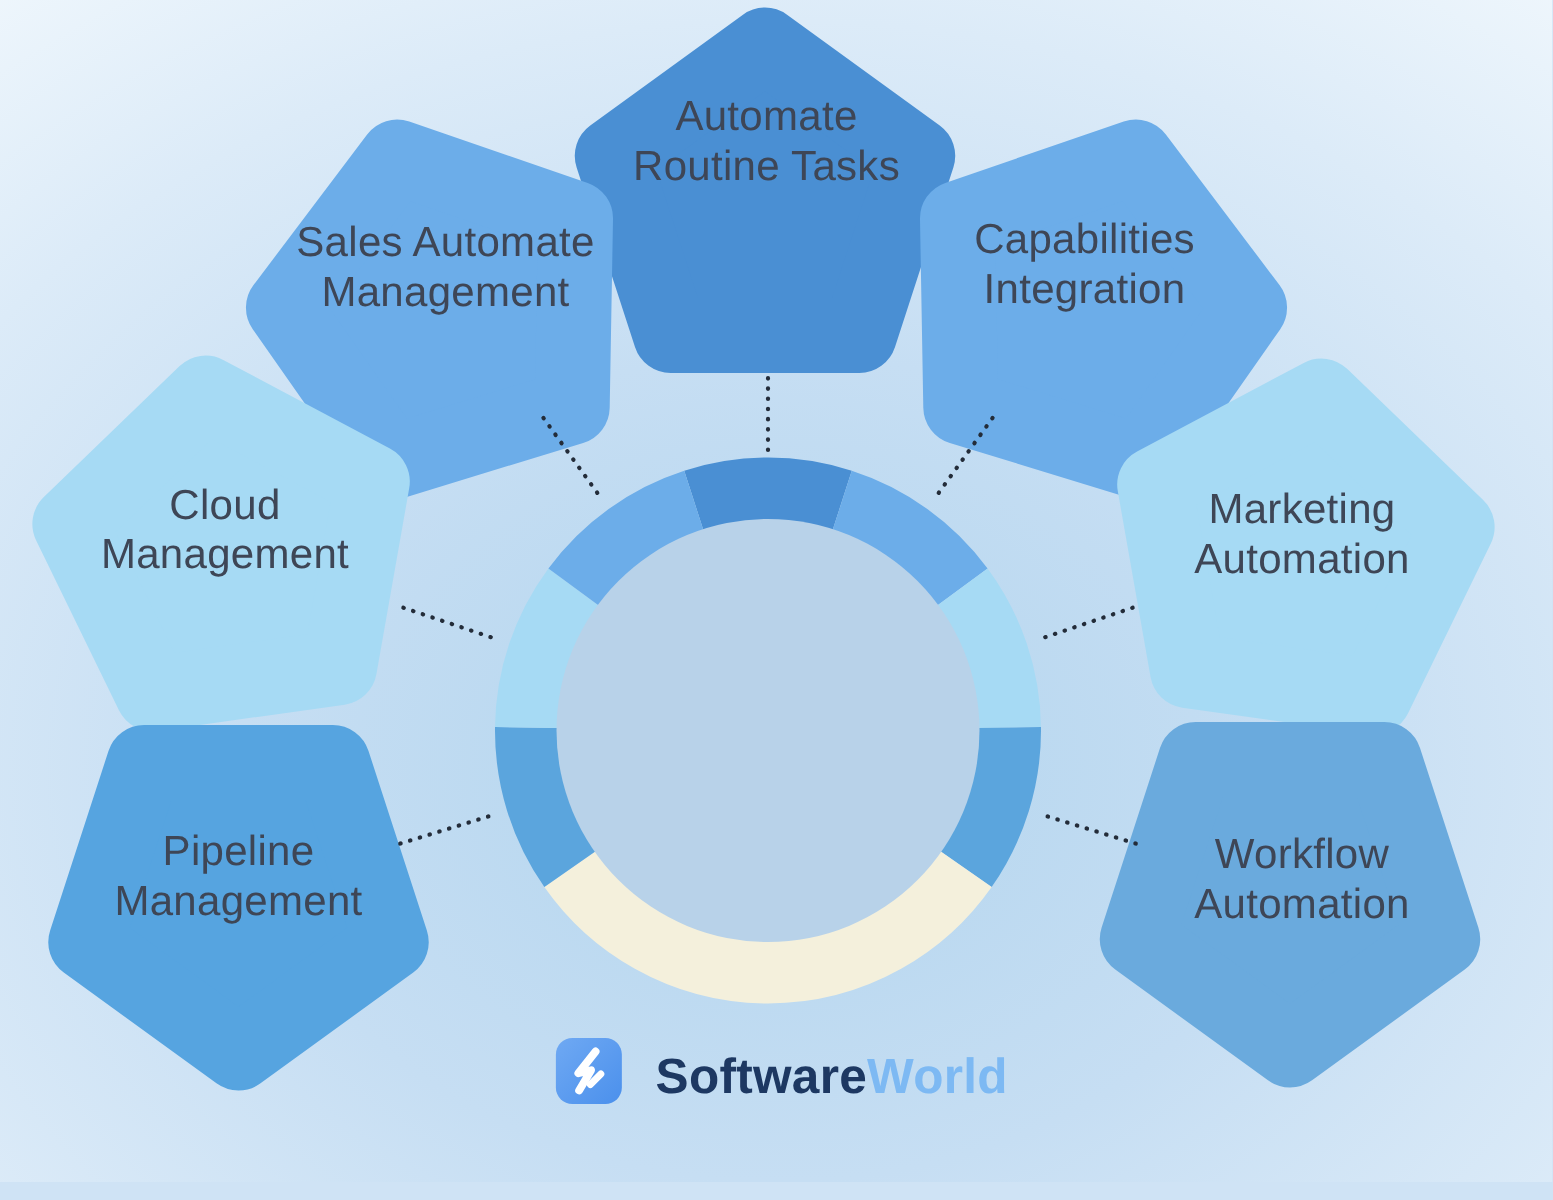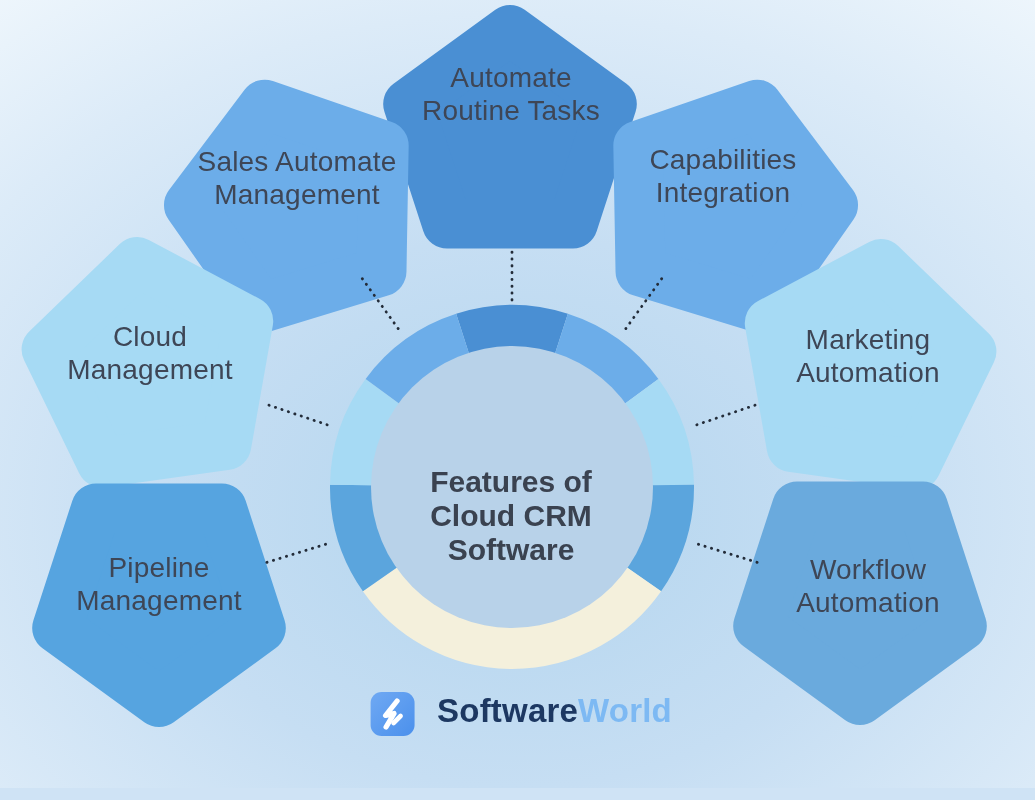--- a/index.html
+++ b/index.html
@@ -13,21 +13,21 @@
     text-align:center;font-size:28px;line-height:1.18;
     color:#3e4656;white-space:nowrap;letter-spacing:.2px;
   }
   .center-title{
     position:absolute;transform:translate(-50%,-50%);
     text-align:center;font-weight:bold;font-size:30px;line-height:1.13;
     color:#3a4250;white-space:nowrap;
   }
   .logo{
     position:absolute;left:521px;top:714px;transform:translate(-50%,-50%);
-    display:flex;align-items:flex-start;gap:22px;
+    display:flex;align-items:flex-end;gap:22px;
   }
   .logo-text{font-size:33px;font-weight:bold;letter-spacing:.2px;white-space:nowrap;}
   .logo-text .lp{color:#1d3862;}
   .logo-text .ls{color:#7db9f3;}
 </style>
 </head>
 <body>
 
 <div class="stage">
 
@@ -103,25 +103,20 @@
   </div>
   <div class="feature-label" style="left:159px;top:584px">
     <div>Pipeline</div>
     <div>Management</div>
   </div>
   <div class="feature-label" style="left:868px;top:586px">
     <div>Workflow</div>
     <div>Automation</div>
   </div>
 
-  <div class="center-title" style="left:511px;top:516px">
-    <div>Features of</div>
-    <div>Cloud CRM</div>
-    <div>Software</div>
-  </div>
 
   <div class="logo">
     <svg width="45" height="45" viewBox="0 0 45 45">
       <rect x="0.5" y="0.5" width="44" height="44" rx="11" fill="url(#iconGrad)"></rect>
       <g stroke="#ffffff" fill="none" stroke-linecap="round" stroke-linejoin="round">
         <path d="M27 9.5 L15.5 24 L24 22 L16 35.5" stroke-width="5.2"></path>
         <path d="M30.5 24.5 L23.5 31.5" stroke-width="4.6"></path>
       </g>
     </svg>
     <div class="logo-text">

